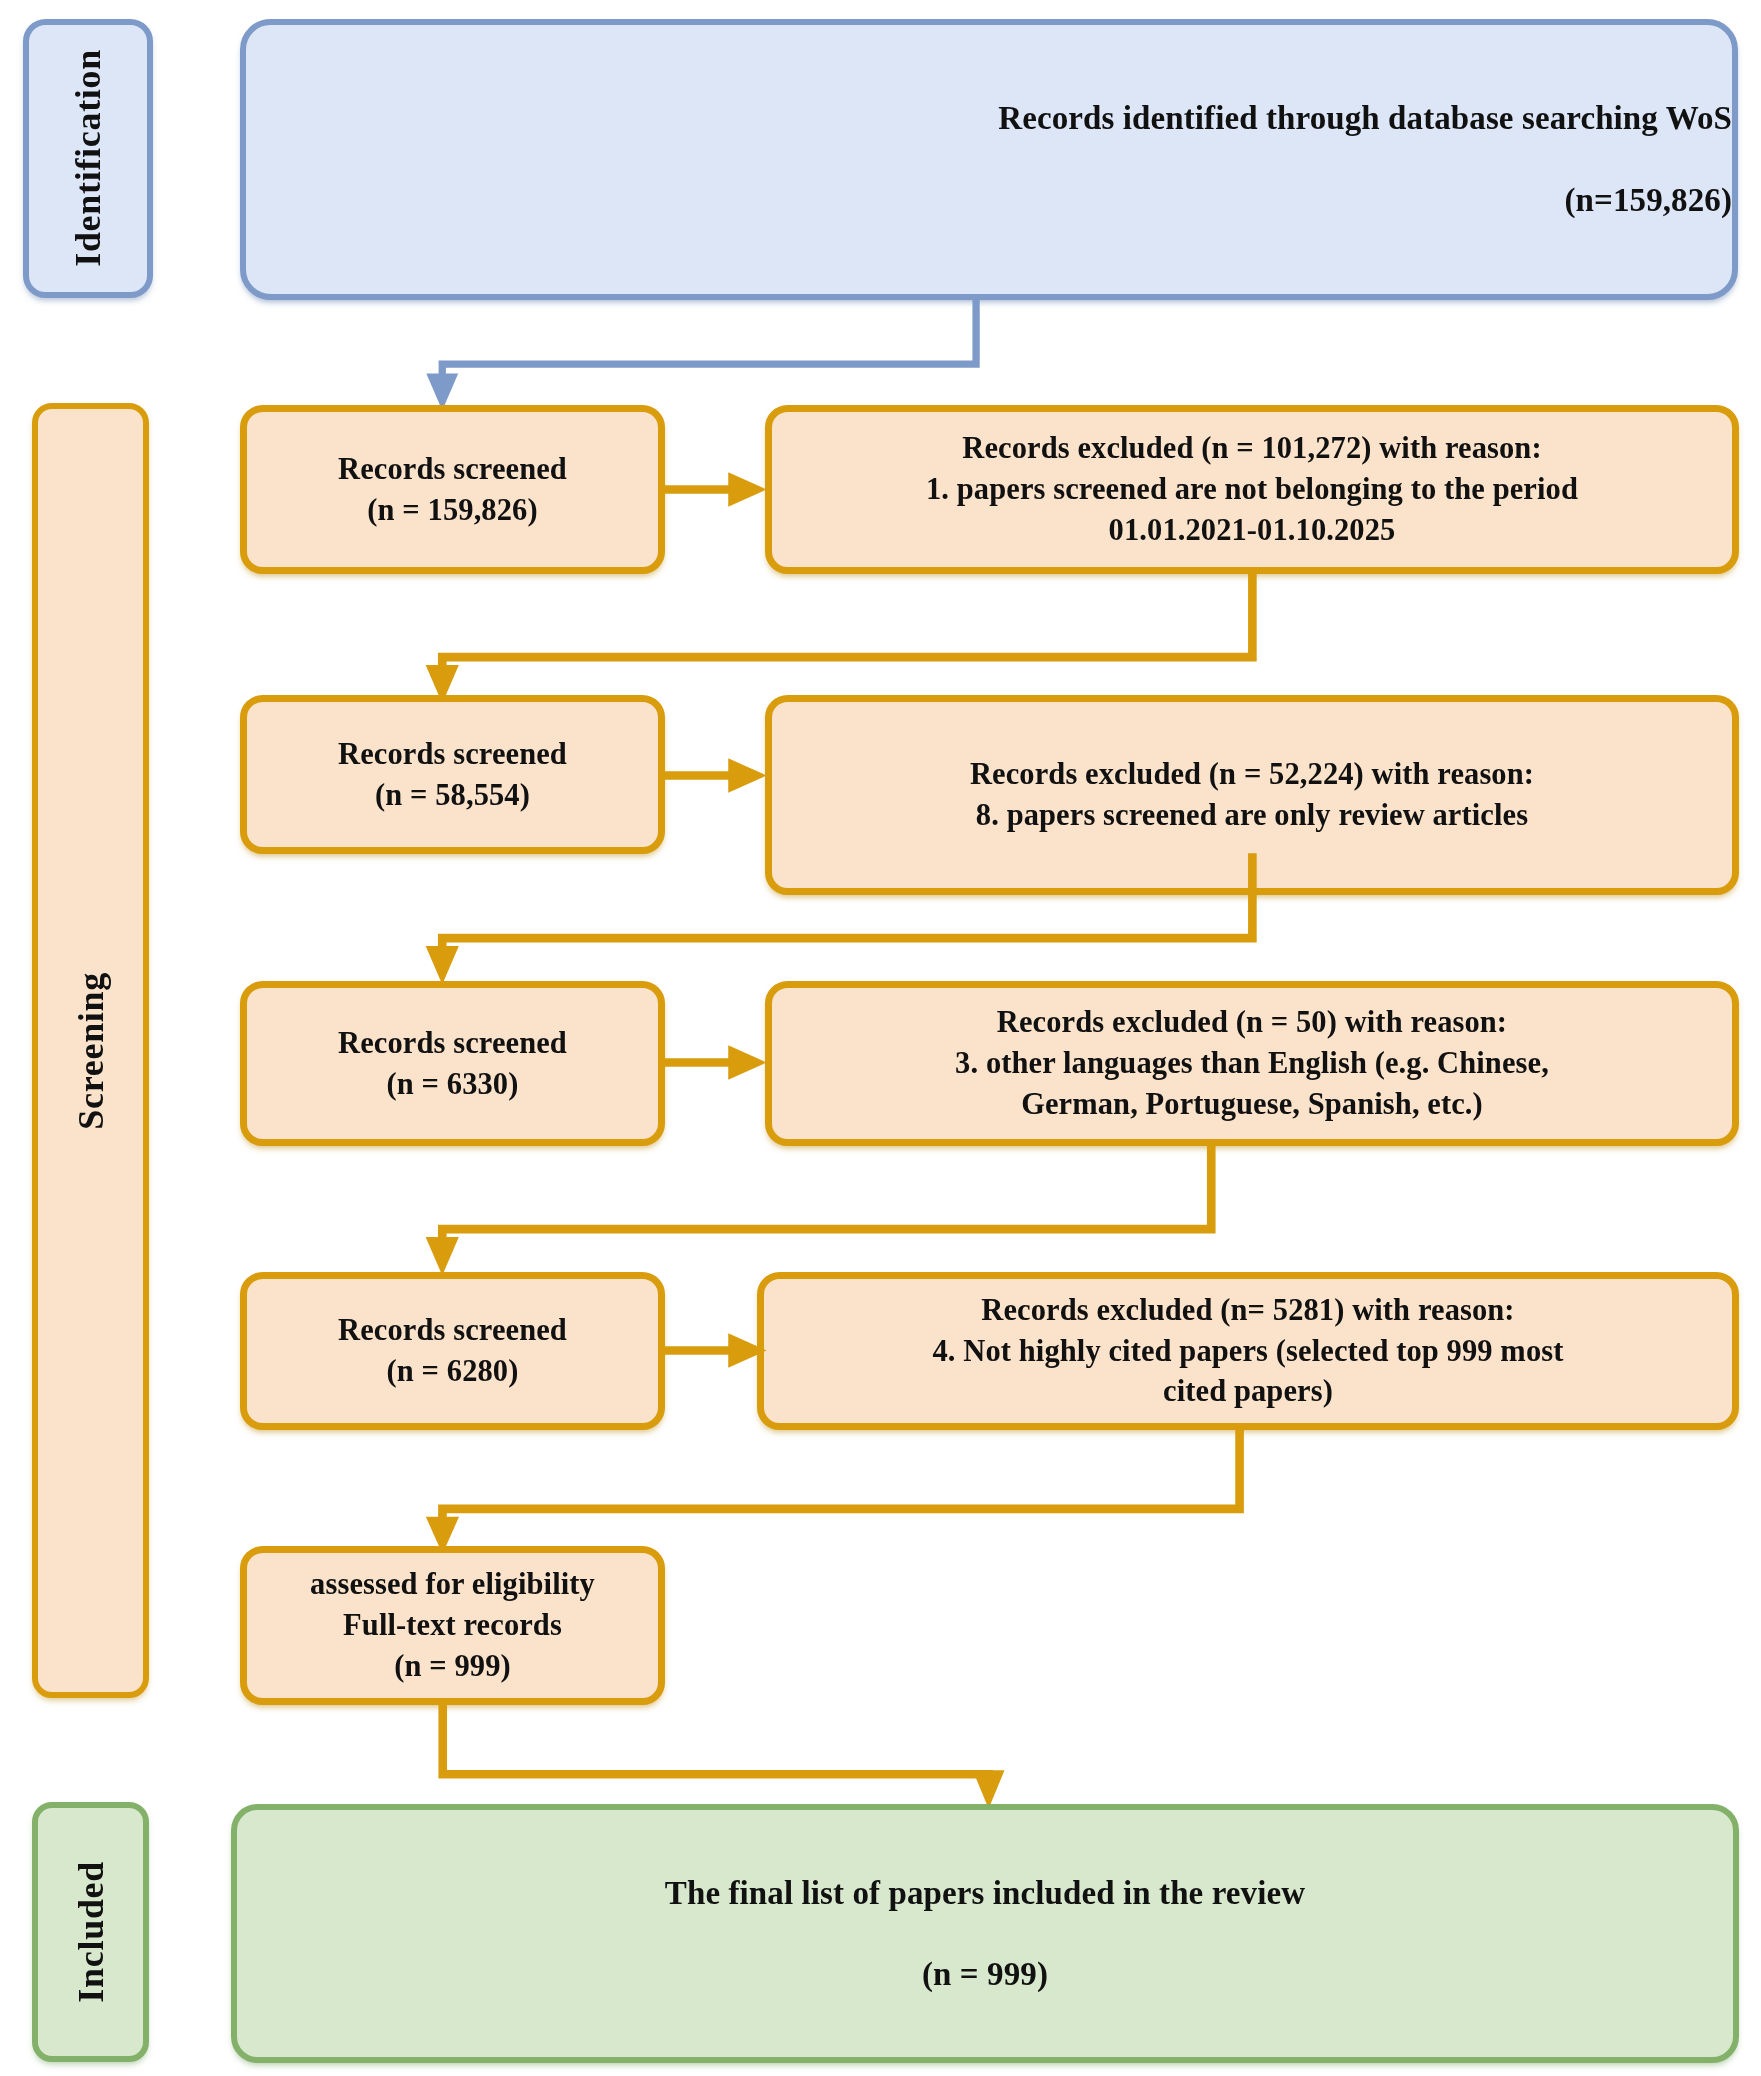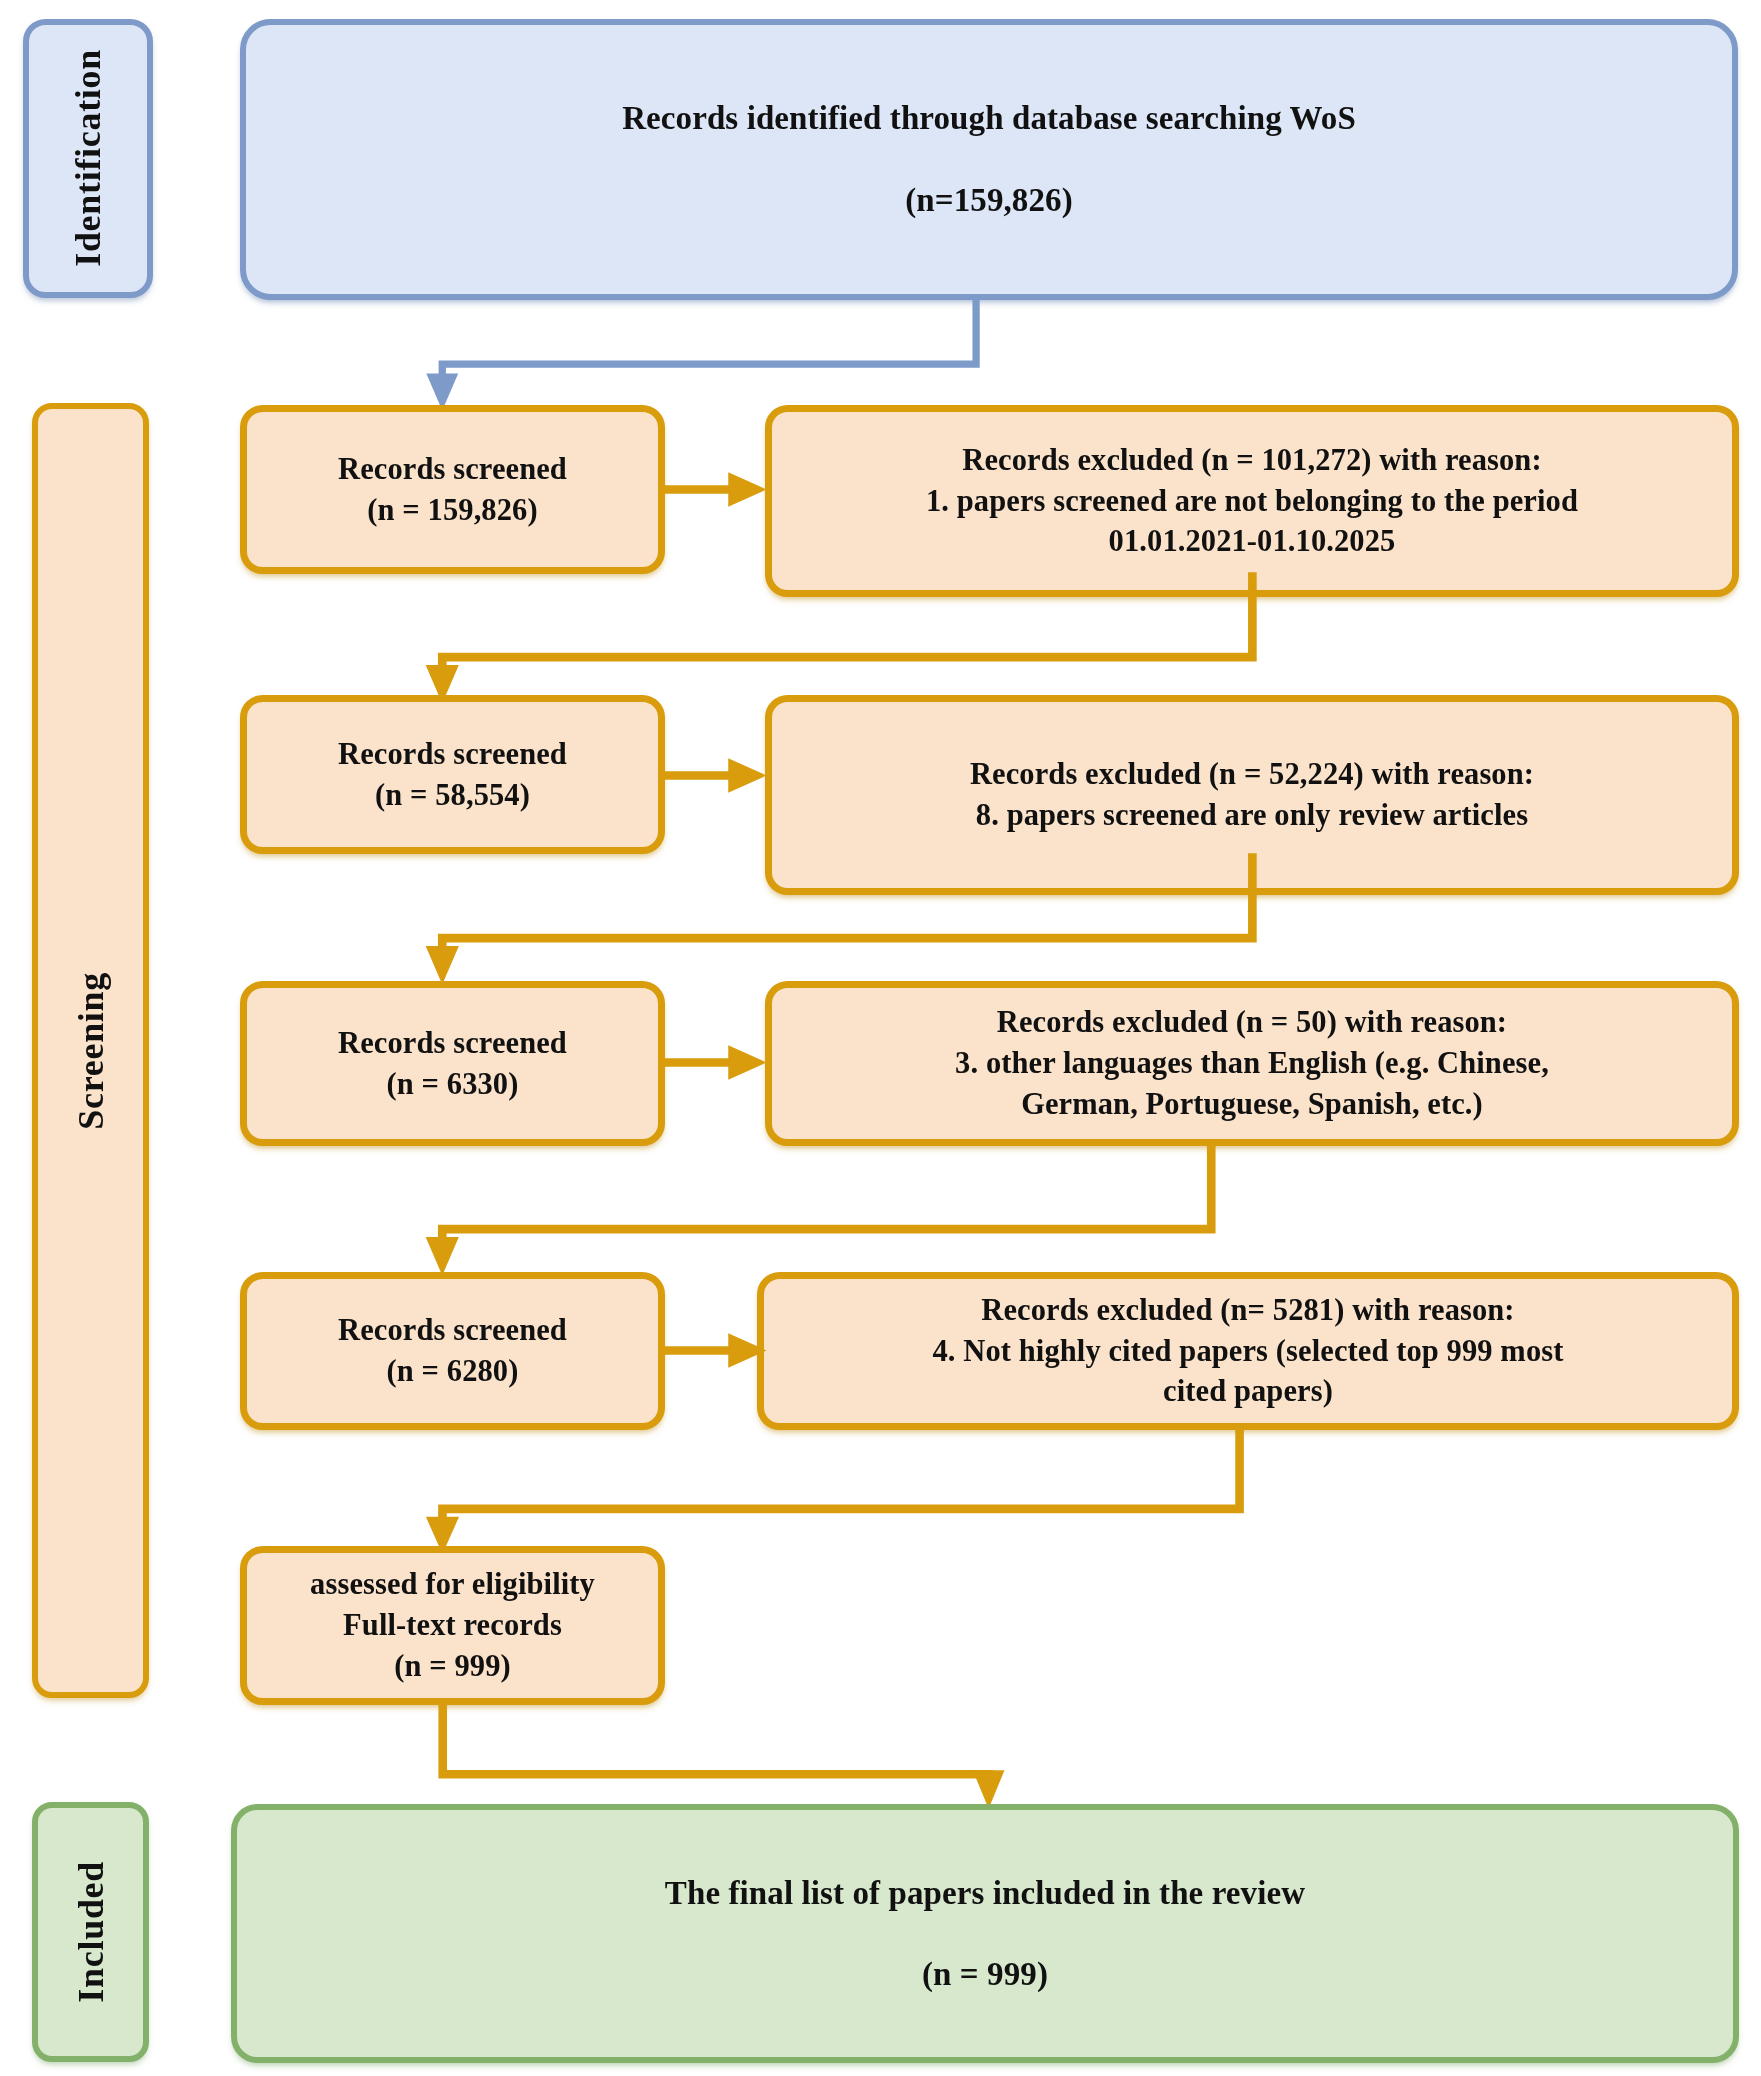--- a/index.html
+++ b/index.html
@@ -30,20 +30,21 @@
   }
   .node .line{ display:block; width:100%; }
 
   
   .blue{
     background:#DCE6F6;
     border:6px solid #7D9AC8;
     border-radius:30.5px;
     box-shadow:0 4.6px 6.6px -2.7px rgba(90,120,170,.55);
     font-size:33px;
+    text-align:right;
   }
   .blue .gap{ height:38px; }
 
   
   .orange{
     background:#FBE3CB;
     border:7.3px solid #D99C0C;
     border-radius:22.6px;
     box-shadow:0 4.6px 6px -2.7px rgba(190,140,20,.55);
     font-size:30.5px;
@@ -110,21 +111,21 @@
       <path d="M830 0 L830 98 L26 98 L26 118" fill="none" stroke="#7D9AC8" stroke-width="11"></path>
       <polygon points="26,168 2,112 50,112" fill="#7D9AC8"></polygon>
     </svg>
   </div>
 
   <div class="node orange" style="left:240px; top:405px; width:425px; height:169px;">
     <span class="line">Records screened</span>
     <span class="line">(n = 159,826)</span>
   </div>
 
-  <div class="node orange" style="left:765px; top:405px; width:974px; height:192px;">
+  <div class="node orange" style="left:765px; top:405px; width:974px; height:169px;">
     <span class="line">Records excluded (n = 101,272) with reason:</span>
     <span class="line">1. papers screened are not belonging to the period</span>
     <span class="line">01.01.2021-01.10.2025</span>
   </div>
 
   <div class="conn" style="left:662px; top:469px; width:106px; height:41px;">
     <svg width="106" height="41" viewBox="0 0 160 62">
       <path d="M0 31 L112 31" fill="none" stroke="#D99C0C" stroke-width="13"></path>
       <polygon points="158,31 100,5 100,57" fill="#D99C0C"></polygon>
     </svg>

